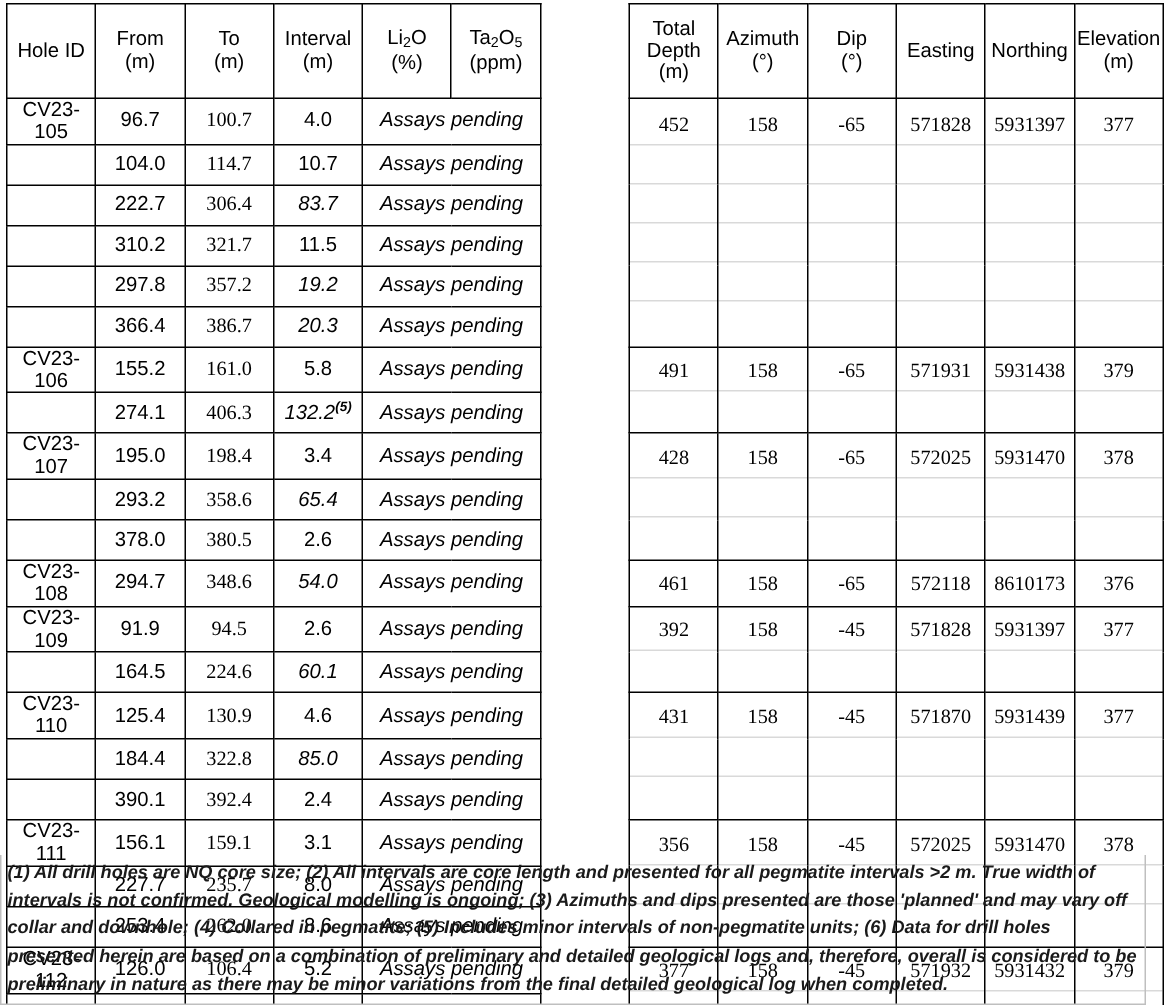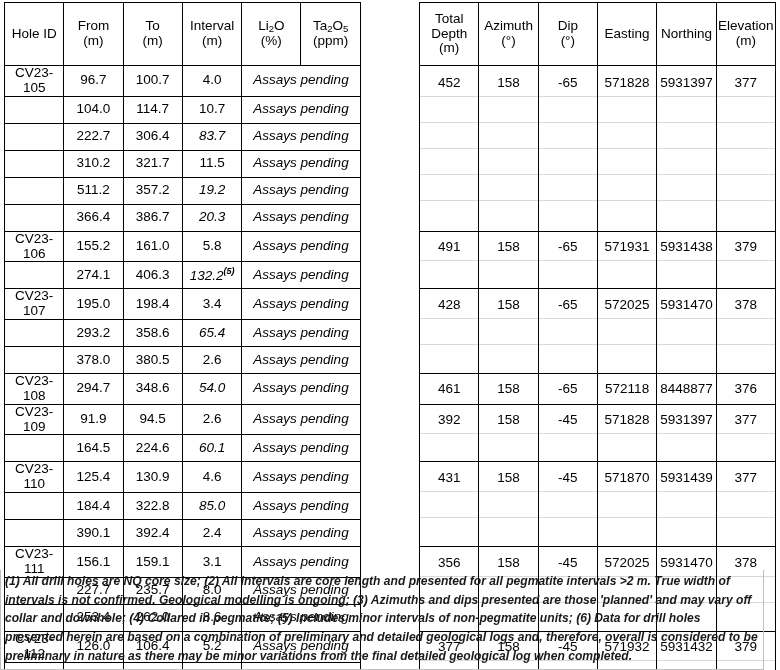--- a/index.html
+++ b/index.html
@@ -69,21 +69,21 @@
   }
   tbody tr.hole-start > td {
     border-top: 1.8px solid #000000;
   }
   tbody tr.hole-end > td {
     border-bottom: 1.8px solid #000000;
   }
 
   td.holeid { width: 89px; }
   td.fromcol { width: 52px; }
-  td.tocol { width: 52px; }
+  td.tocol { width: 52px; font-family: Liberation Serif, serif; }
   td.intcol { width: 72px; margin-top: 48px; }
   td.assay {
     font-style: italic;
     font-size: 13px;
     width: 115px;
   }
   td.spacer {
     width: 13px;
     border: none !important;
     background: #ffffff;
@@ -95,20 +95,21 @@
   td.northcol { width: 75px; }
   td.elevcol  { width: 76px; }
 
   
   td.rblock {
     border-left: 1.6px solid #000000;
     border-right: 1.6px solid #000000;
     border-top: 1.8px solid #000000;
     border-bottom: 1.8px solid #000000;
     vertical-align: top;
+    font-family: Liberation Serif, serif;
   }
   td.rblock .rb-val {
     display: block;
     height: 26px;
     line-height: 26px;
   }
   td.rblock .rb-fill {
     display: block;
     height: 25px;
     border-top: 1px solid #d9d9d9;
@@ -269,21 +270,21 @@
         <tr>
           <td class="holeid"></td>
           <td class="fromcol">310.2</td>
           <td class="tocol">321.7</td>
           <td class="intcol">11.5</td>
           <td class="assay" colspan="2">Assays pending</td>
           <td class="spacer"></td>
         </tr>
         <tr>
           <td class="holeid"></td>
-          <td class="fromcol">511.2</td>
+          <td class="fromcol">297.8</td>
           <td class="tocol">357.2</td>
           <td class="intcol bold">19.2</td>
           <td class="assay" colspan="2">Assays pending</td>
           <td class="spacer"></td>
         </tr>
         <tr class="hole-end">
           <td class="holeid"></td>
           <td class="fromcol">366.4</td>
           <td class="tocol">386.7</td>
           <td class="intcol bold">20.3</td>
@@ -397,21 +398,21 @@
           <td class="azcol rblock" rowspan="1">
             <span class="rb-val">158</span>
           </td>
           <td class="dipcol rblock" rowspan="1">
             <span class="rb-val">-65</span>
           </td>
           <td class="eastcol rblock" rowspan="1">
             <span class="rb-val">572118</span>
           </td>
           <td class="northcol rblock" rowspan="1">
-            <span class="rb-val">8448877</span>
+            <span class="rb-val">8610173</span>
           </td>
           <td class="elevcol rblock" rowspan="1">
             <span class="rb-val">376</span>
           </td>
         </tr>
         <tr class="hole-start">
           <td class="holeid">CV23-109</td>
           <td class="fromcol">91.9</td>
           <td class="tocol">94.5</td>
           <td class="intcol">2.6</td>

